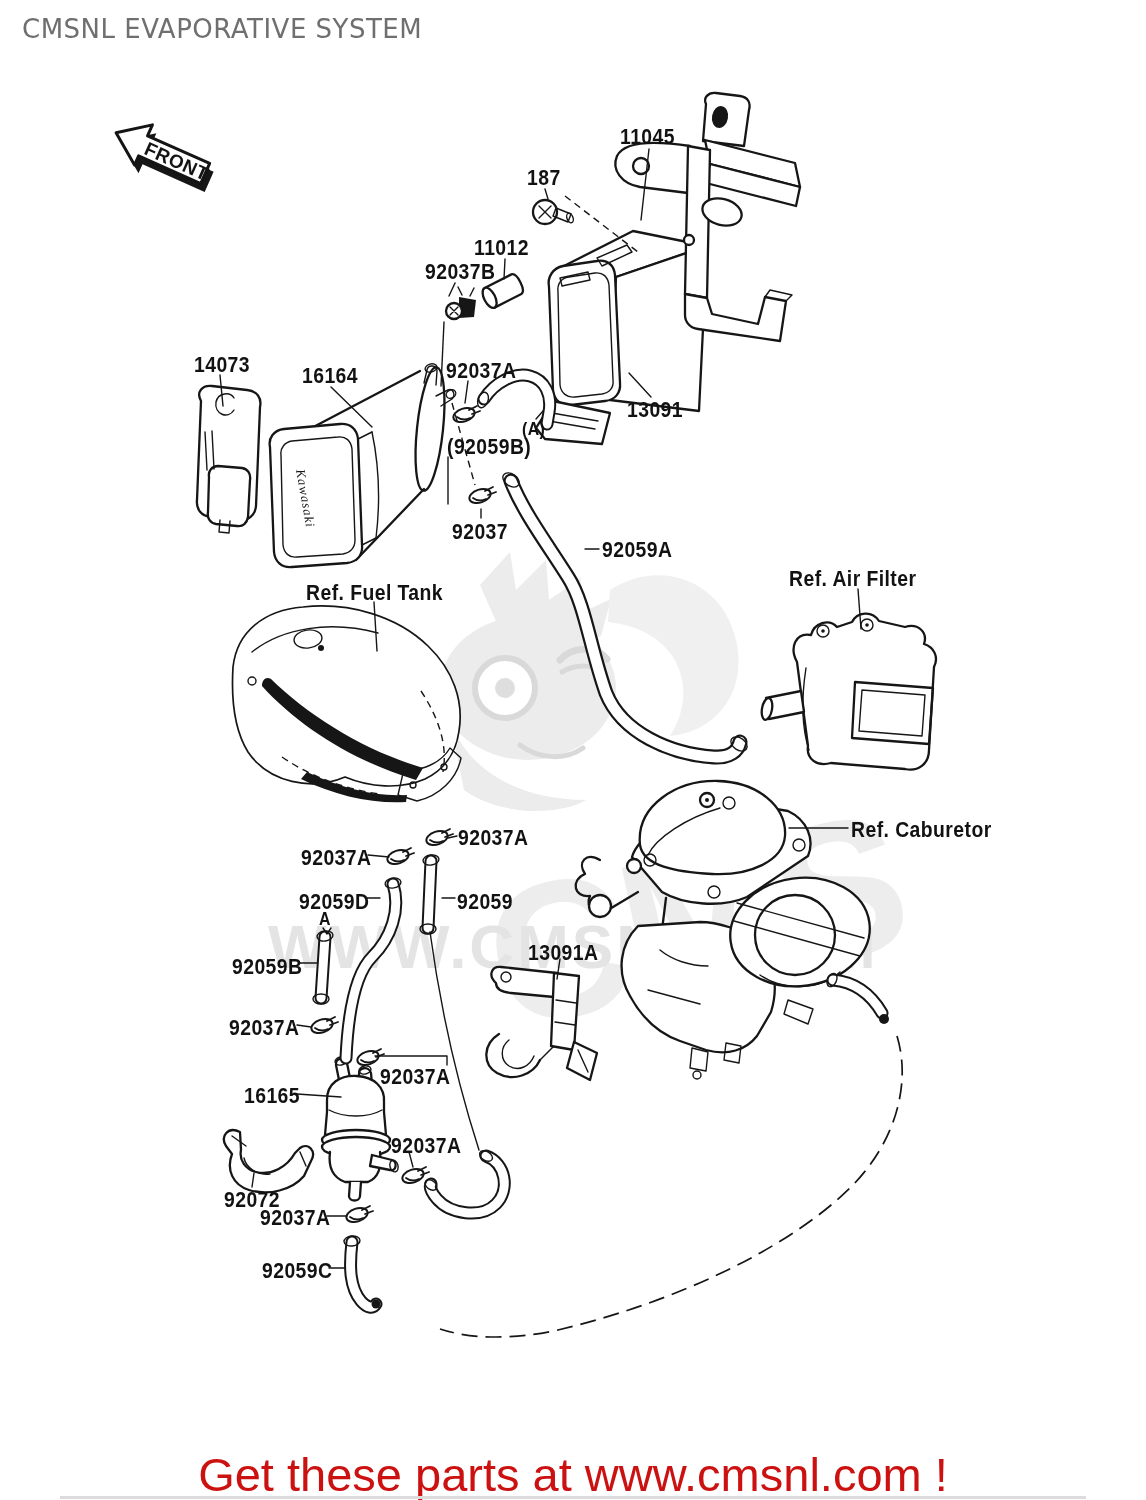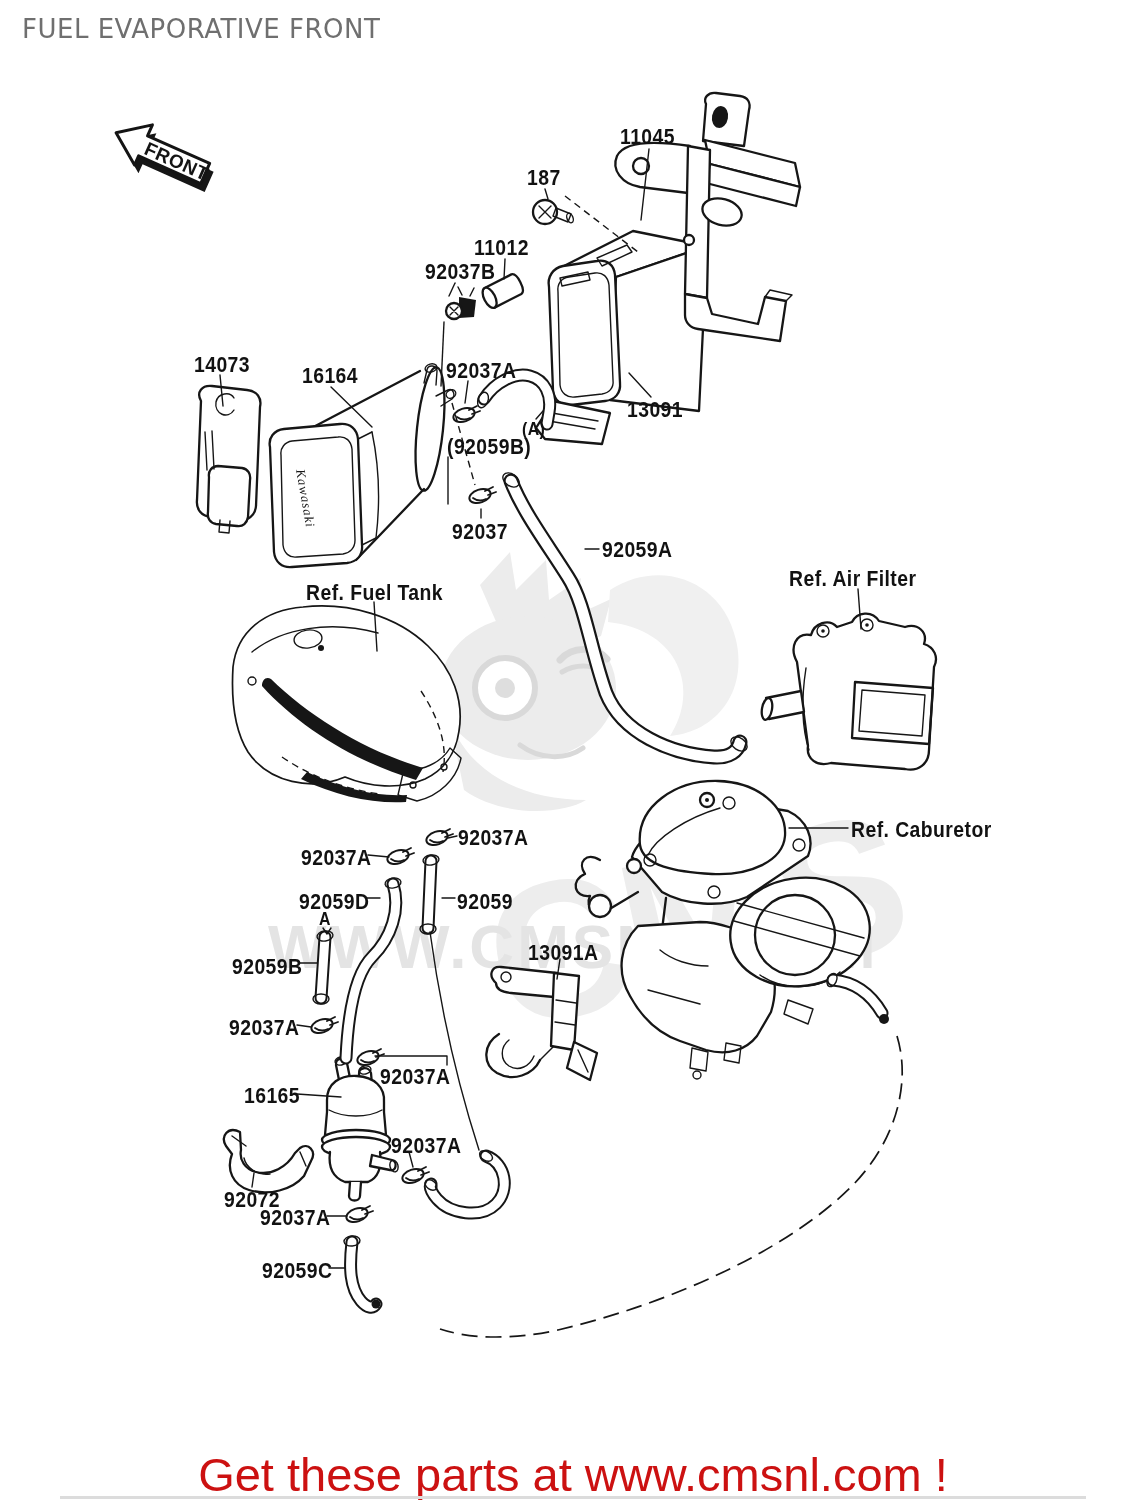--- a/index.html
+++ b/index.html
@@ -42,21 +42,21 @@
   .wm-cms{font-weight:bold;font-size:195px;fill:#ededed;letter-spacing:-6px;font-family:"Liberation Sans",sans-serif;}
   .wm-fill{fill:#ececec;stroke:none;}
   .wm-fill2{fill:#f0f0f0;stroke:none;}
   .wm-ln{stroke:#d9d9d9;fill:none;stroke-linecap:round;}
   .brand{font-size:13px;font-style:italic;fill:#161616;letter-spacing:1px;font-family:"Liberation Serif",serif;}
   .front-txt{font-weight:bold;font-size:19px;fill:#141414;letter-spacing:0.5px;font-family:"Liberation Sans",sans-serif;}
 </style>
 </head>
 <body>
 
-<div id="title">FUEL EVAPORATIVE FRONT</div>
+<div id="title">CMSNL EVAPORATIVE SYSTEM</div>
 
 <svg id="art" width="1146" height="1500" viewBox="0 0 1146 1500">
   <defs>
     <g id="clampA">
       <ellipse rx="11" ry="6.5" transform="rotate(-18)"></ellipse>
       <path d="M5,-5 L13,-9 M8,-1 L16,-4"></path>
       <path d="M-7,2 C-3,5 2,5 6,3"></path>
     </g>
   </defs>
 

